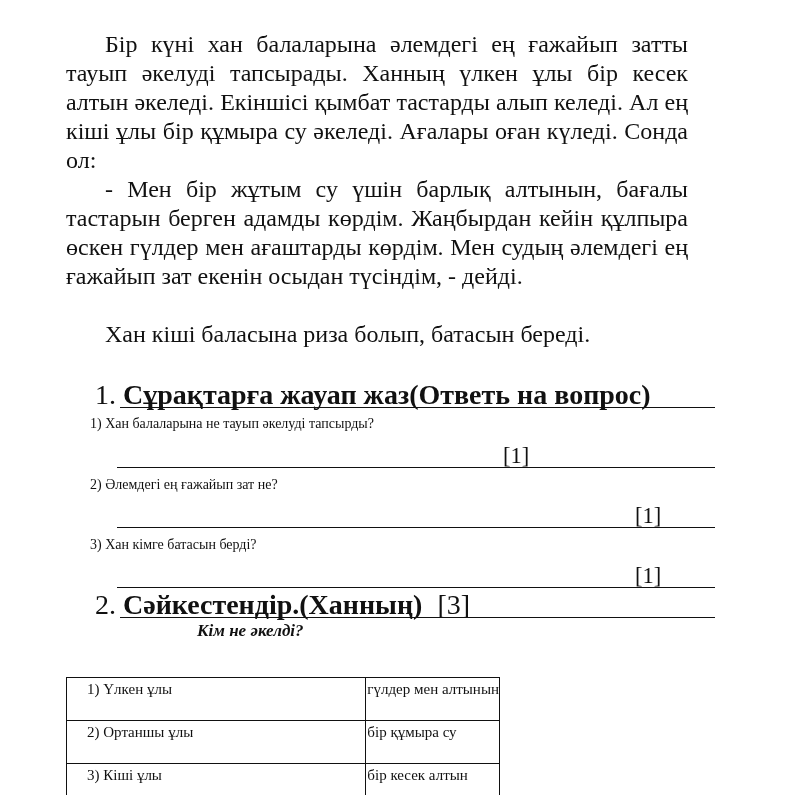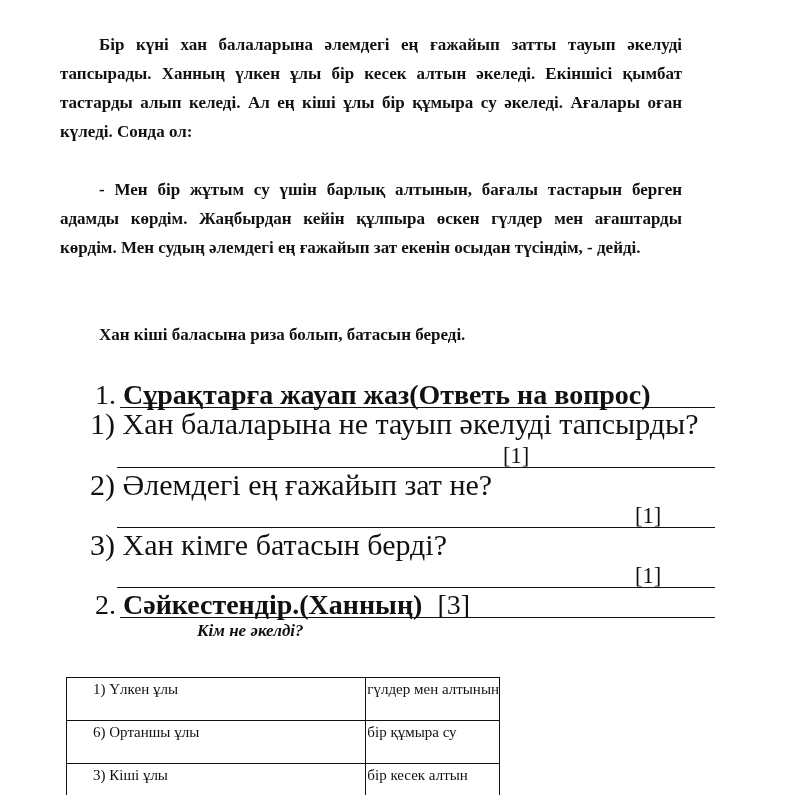--- a/index.html
+++ b/index.html
@@ -1,57 +1,56 @@
 <!DOCTYPE html>
 <html><head>
 <meta charset="utf-8">
 <style>
   html, body { margin: 0; padding: 0; background: #ffffff; }
   body {
     width: 796px; height: 795px; overflow: hidden; position: relative;
     font-family: "Liberation Serif", serif; color: #111111;
   }
   .para {
-    position: absolute; left: 60px; width: 622px;
-    font-size: 17px; line-height: 29px; text-align: justify;
+    position: absolute; left: 66px; width: 622px;
+    font-size: 24px; line-height: 29px; text-align: justify;
     text-align-last: left;
-    font-weight: bold;
   }
   .para .indent { display: inline-block; width: 39px; }
   #p1 { top: 30px; }
   #p2 { top: 175px; }
   #p3 { top: 320px; }
 
   .q-head {
     position: absolute; left: 95px; width: 620px; font-size: 28px; line-height: 26px;
   }
   .q-head .num { font-weight: normal; }
   .q-head .title { font-weight: bold; }
   .q-head .rule {
     position: absolute; left: 25px; right: 0; bottom: 0; border-bottom: 1.6px solid #111;
   }
-  .q-line { position: absolute; left: 90px; font-size: 30px; line-height: 26px; }
+  .q-line { position: absolute; left: 90px; font-size: 14px; line-height: 26px; }
   .ans-line {
     position: absolute; left: 117px; width: 598px; height: 26px;
     border-bottom: 1.6px solid #111; font-size: 22.5px; line-height: 26px;
   }
   .ans-line .mark { position: absolute; bottom: -2px; }
   .subtitle {
     position: absolute; left: 197px; top: 621px; font-size: 17px;
     font-weight: bold; font-style: italic;
   }
 
   table.match {
     position: absolute; left: 66px; top: 677px; width: 434px;
     border-collapse: collapse; font-size: 15px; line-height: 18px;
   }
   table.match td {
     border: 1.5px solid #111; vertical-align: top; padding: 2px 0 0 0;
   }
-  table.match td.left { width: 288px; padding-left: 26px; margin-left: 31px; }
+  table.match td.left { width: 288px; padding-left: 20px; margin-left: 31px; }
   table.match td.right { padding-left: 1px; white-space: nowrap; }
   table.match tr.h0 td { height: 20px; }
   table.match tr.h1 td { height: 40px; }
   table.match tr.h2 td { height: 40px; }
   table.match tr.h3 td { height: 40px; }
 </style>
 </head>
 <body>
 
 <div class="para" id="p1"><span class="indent"></span><span>Бір күні хан балаларына әлемдегі ең ғажайып затты тауып әкелуді тапсырады. Ханның үлкен ұлы бір кесек алтын әкеледі. Екіншісі қымбат тастарды алып келеді. Ал ең кіші ұлы бір құмыра су әкеледі. Ағалары оған күледі. Сонда ол:</span></div>
@@ -88,21 +87,21 @@
 
 <div class="subtitle">Кім не әкелді?</div>
 
 <table class="match">
   <tbody>
   <tr class="h1">
     <td class="left">1) Үлкен ұлы</td>
     <td class="right">гүлдер мен алтынын</td>
   </tr>
   <tr class="h2">
-    <td class="left">6) Ортаншы ұлы</td>
+    <td class="left">2) Ортаншы ұлы</td>
     <td class="right">бір құмыра су</td>
   </tr>
   <tr class="h3">
     <td class="left">3) Кіші ұлы</td>
     <td class="right">бір кесек алтын</td>
   </tr>
 </tbody>
   </table>
 
 </body></html>

